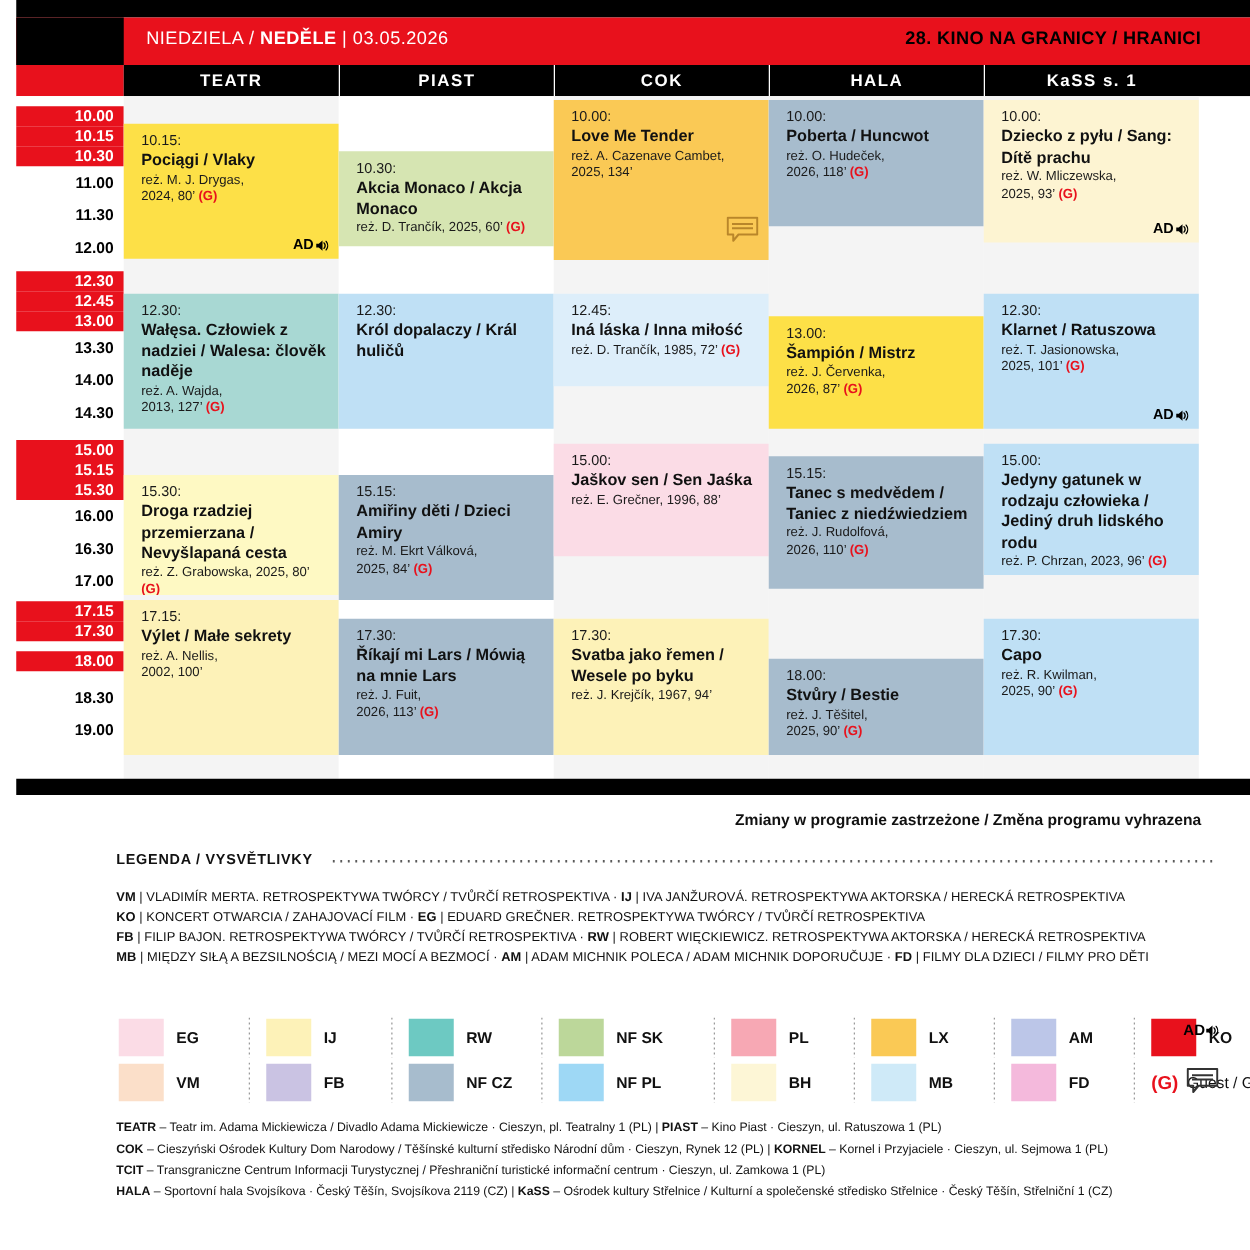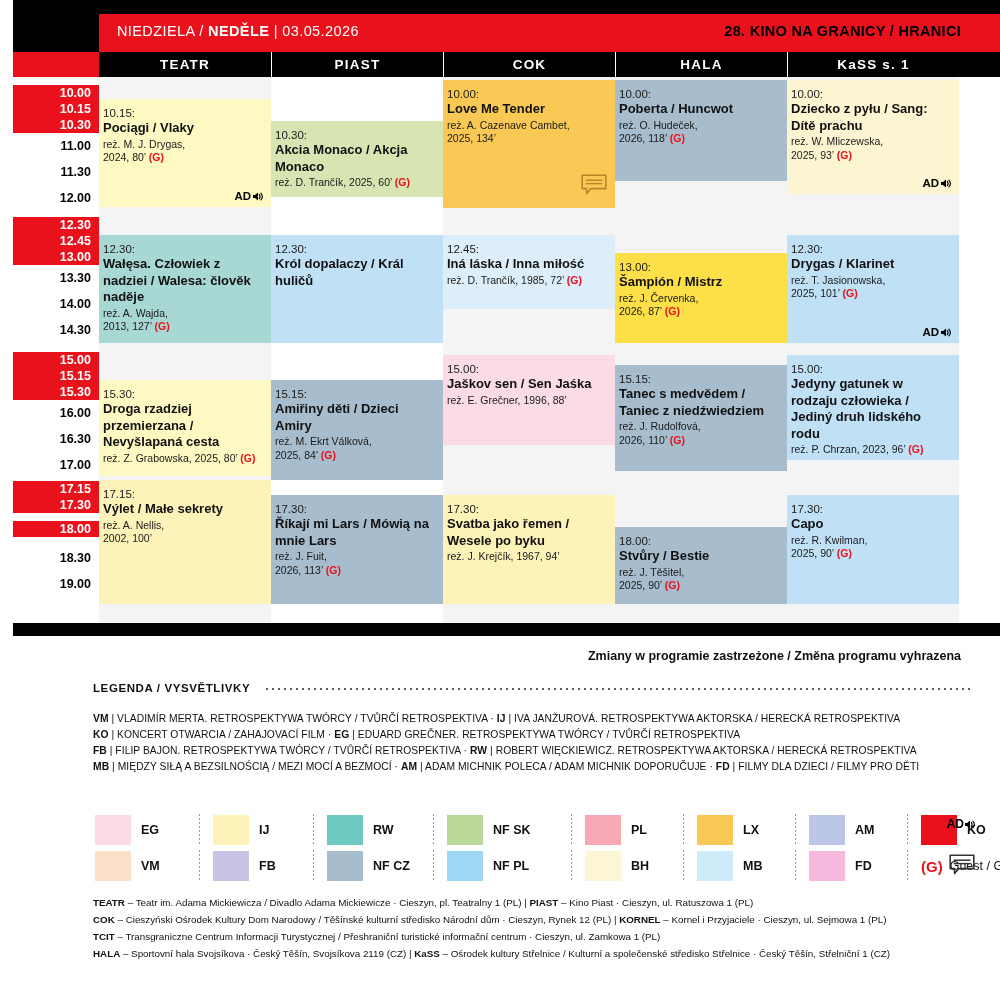--- a/index.html
+++ b/index.html
@@ -52,21 +52,21 @@
     padding-right:8px; color:#000;
   }
   .timeslot.hl { background:#e8111c; color:#fff; }
 
   .lanes { position:absolute; left:86px; top:0; right:0; height:546px; }
   .lane { position:absolute; top:0; height:546px; background:#f4f4f4; }
   .lane.white { background:#ffffff; }
 
   .event {
     position:absolute; left:0; right:0;
-    padding:7px 8px 4px 4px;
+    padding:7px 8px 4px 14px;
     overflow:hidden;
   }
   .ev-time { font-size:11.5px; color:#1a1a1a; line-height:1.25; }
   .ev-title { font-size:13px; font-weight:bold; color:#111; line-height:1.26; margin-top:0px; }
   .ev-meta { font-size:10.5px; color:#1a1a1a; line-height:1.3; margin-top:1px; }
   .g { color:#e8111c; font-weight:bold; }
 
   .ad-badge {
     position:absolute; right:8px; bottom:5px;
     font-size:11.5px; font-weight:bold; color:#000;
@@ -163,21 +163,21 @@
         <div class="timeslot" style="top: 349px; height: 26px;">16.30</div>
         <div class="timeslot" style="top: 375px; height: 26px;">17.00</div>
         <div class="timeslot hl" style="top: 404px; height: 16px;">17.15</div>
         <div class="timeslot hl" style="top: 420px; height: 16px;">17.30</div>
         <div class="timeslot hl" style="top: 444px; height: 16px;">18.00</div>
         <div class="timeslot" style="top: 468px; height: 26px;">18.30</div>
         <div class="timeslot" style="top: 494px; height: 26px;">19.00</div>
       </div>
     <div class="lanes" id="lanes">
         <div class="lane" style="left: 0px; width: 172px;">
-          <div class="event" style="top: 22px; height: 108px; background: #fef9c3; position: absolute;">
+          <div class="event" style="top: 22px; height: 108px; background: #fde047; position: absolute;">
             <div class="ev-time">10.15:</div>
             <div class="ev-title">Pociągi / Vlaky</div>
             <div class="ev-meta">
               <div>reż. M. J. Drygas,</div>
               <div>2024, 80’ <span class="g">(G)</span></div>
             </div>
             <div class="ad-badge">
               <span>AD</span>
               <svg width="11" height="11" viewBox="0 0 11 11">
                 <path d="M1 4h2l3-2.6v8.2L3 7H1z" fill="#000"></path>
@@ -321,21 +321,21 @@
               <span>AD</span>
               <svg width="11" height="11" viewBox="0 0 11 11">
                 <path d="M1 4h2l3-2.6v8.2L3 7H1z" fill="#000"></path>
                 <path d="M7.2 3.3a3.4 3.4 0 0 1 0 4.4" stroke="#000" stroke-width="1.1" fill="none" stroke-linecap="round"></path>
                 <path d="M8.9 2.1a5.2 5.2 0 0 1 0 6.8" stroke="#000" stroke-width="1.1" fill="none" stroke-linecap="round"></path>
               </svg>
             </div>
           </div>
           <div class="event" style="top: 158px; height: 108px; background: rgb(191, 224, 245); position: absolute;">
             <div class="ev-time">12.30:</div>
-            <div class="ev-title">Drygas / Klarinet</div>
+            <div class="ev-title">Klarnet / Ratuszowa</div>
             <div class="ev-meta">
               <div>reż. T. Jasionowska,</div>
               <div>2025, 101’ <span class="g">(G)</span></div>
             </div>
             <div class="ad-badge">
               <span>AD</span>
               <svg width="11" height="11" viewBox="0 0 11 11">
                 <path d="M1 4h2l3-2.6v8.2L3 7H1z" fill="#000"></path>
                 <path d="M7.2 3.3a3.4 3.4 0 0 1 0 4.4" stroke="#000" stroke-width="1.1" fill="none" stroke-linecap="round"></path>
                 <path d="M8.9 2.1a5.2 5.2 0 0 1 0 6.8" stroke="#000" stroke-width="1.1" fill="none" stroke-linecap="round"></path>

